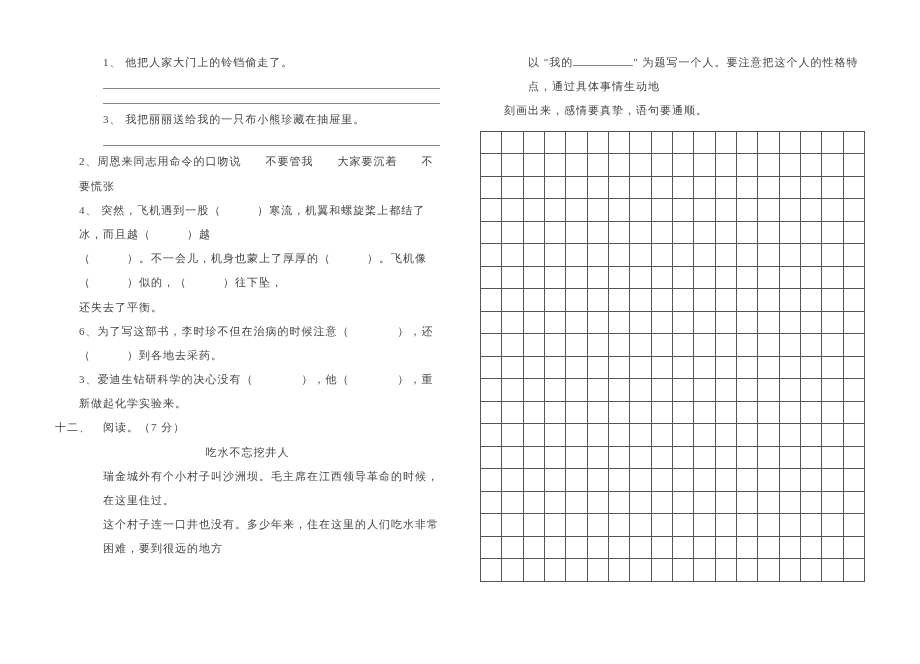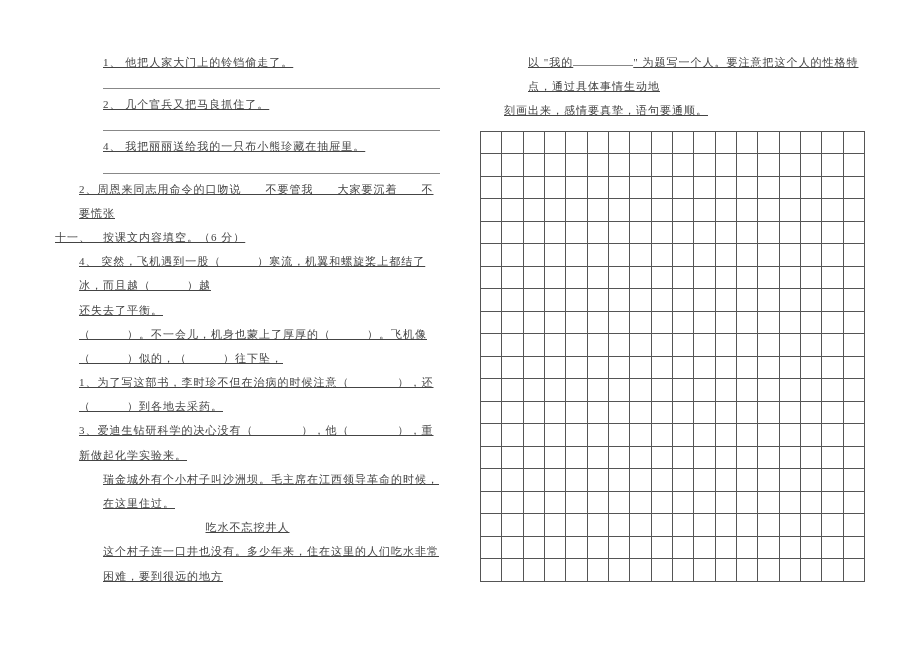--- a/index.html
+++ b/index.html
@@ -9,21 +9,20 @@
       background: #fff;
       font-family: "SimSun", "宋体", serif;
       font-size: 11px;
       color: #444;
       display: flex;
       padding: 50px 40px 30px 40px;
     }
     .col {
       flex: 1;
       padding: 0 15px;
-      text-decoration: underline;
     }
     .col-right {
       padding-left: 25px;
     }
     .line {
       line-height: 2.2;
       letter-spacing: 1px;
     }
     .indent1 { padding-left: 24px; }
     .indent2 { padding-left: 48px; }
@@ -54,36 +53,35 @@
     .title-center {
       text-align: center;
     }
   </style>
 </head>
 <body>
 
 <div class="col">
   <div class="line indent2">1、 他把人家大门上的铃铛偷走了。</div>
   <div class="blank-line"></div>
-  <div class="line indent2">2、 几个官兵又把马良抓住了。</div>
   <div class="blank-line"></div>
-  <div class="line indent2">4、 我把丽丽送给我的一只布小熊珍藏在抽屉里。</div>
+  <div class="line indent2">3、 我把丽丽送给我的一只布小熊珍藏在抽屉里。</div>
   <div class="blank-line"></div>
 
   <div class="line indent1">2、周恩来同志用命令的口吻说　　不要管我　　大家要沉着　　不要慌张</div>
 
-  <div class="line">十一、　按课文内容填空。（6 分）</div>
   <div class="line indent1">4、 突然，飞机遇到一股（　　　）寒流，机翼和螺旋桨上都结了冰，而且越（　　　）越</div>
+  <div class="line indent1">（　　　）。不一会儿，机身也蒙上了厚厚的（　　　）。飞机像（　　　）似的，（　　　）往下坠，</div>
   <div class="line indent1">还失去了平衡。</div>
-  <div class="line indent1">（　　　）。不一会儿，机身也蒙上了厚厚的（　　　）。飞机像（　　　）似的，（　　　）往下坠，</div>
-  <div class="line indent1">1、为了写这部书，李时珍不但在治病的时候注意（　　　　），还（　　　）到各地去采药。</div>
+  <div class="line indent1">6、为了写这部书，李时珍不但在治病的时候注意（　　　　），还（　　　）到各地去采药。</div>
   <div class="line indent1">3、爱迪生钻研科学的决心没有（　　　　），他（　　　　），重新做起化学实验来。</div>
 
+  <div class="line">十二、　阅读。（7 分）</div>
+  <div class="line title-center">吃水不忘挖井人</div>
   <div class="line indent2">瑞金城外有个小村子叫沙洲坝。毛主席在江西领导革命的时候，在这里住过。</div>
-  <div class="line title-center">吃水不忘挖井人</div>
   <div class="line indent2">这个村子连一口井也没有。多少年来，住在这里的人们吃水非常困难，要到很远的地方</div>
 
 </div>
 
 <div class="col col-right">
   <div class="line indent2">
     <span>以 "我的</span><span class="underline"></span><span>" 为题写一个人。要注意把这个人的性格特点，通过具体事情生动地</span>
   </div>
   <div class="line indent1">刻画出来，感情要真挚，语句要通顺。</div>
 

